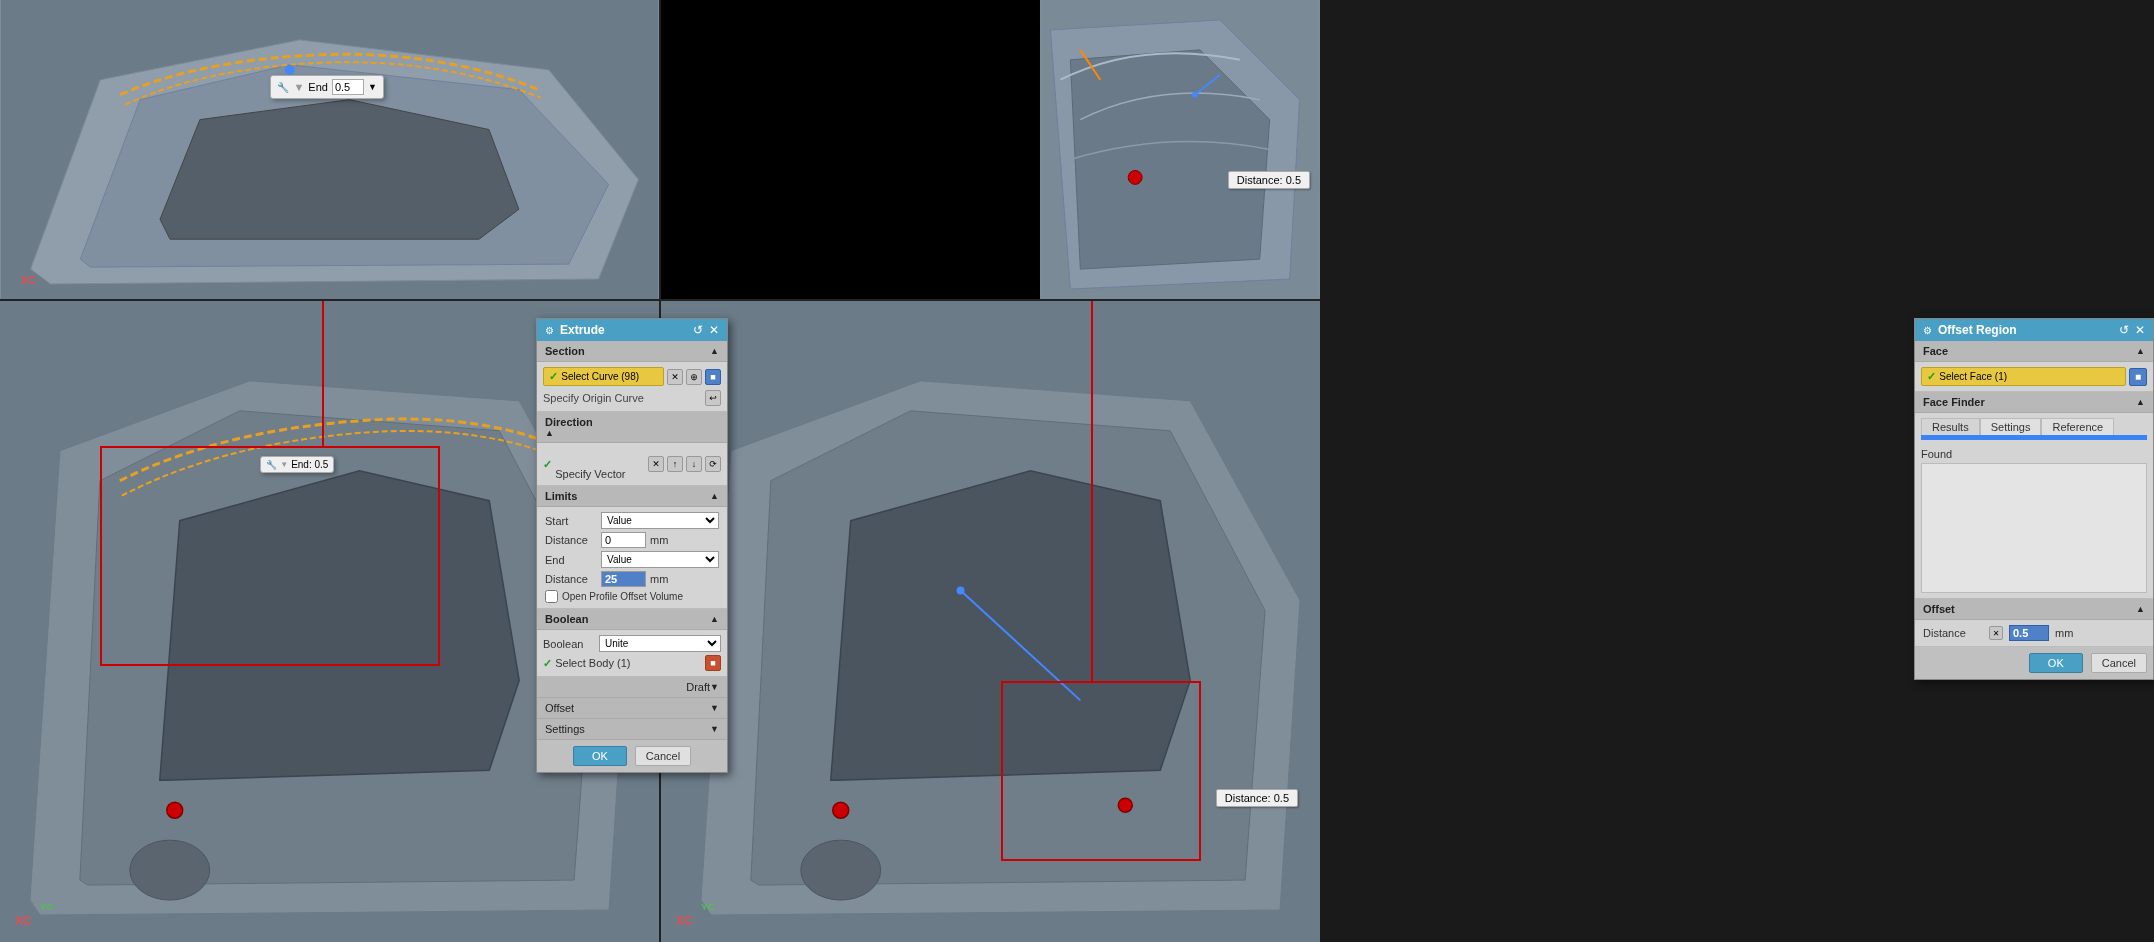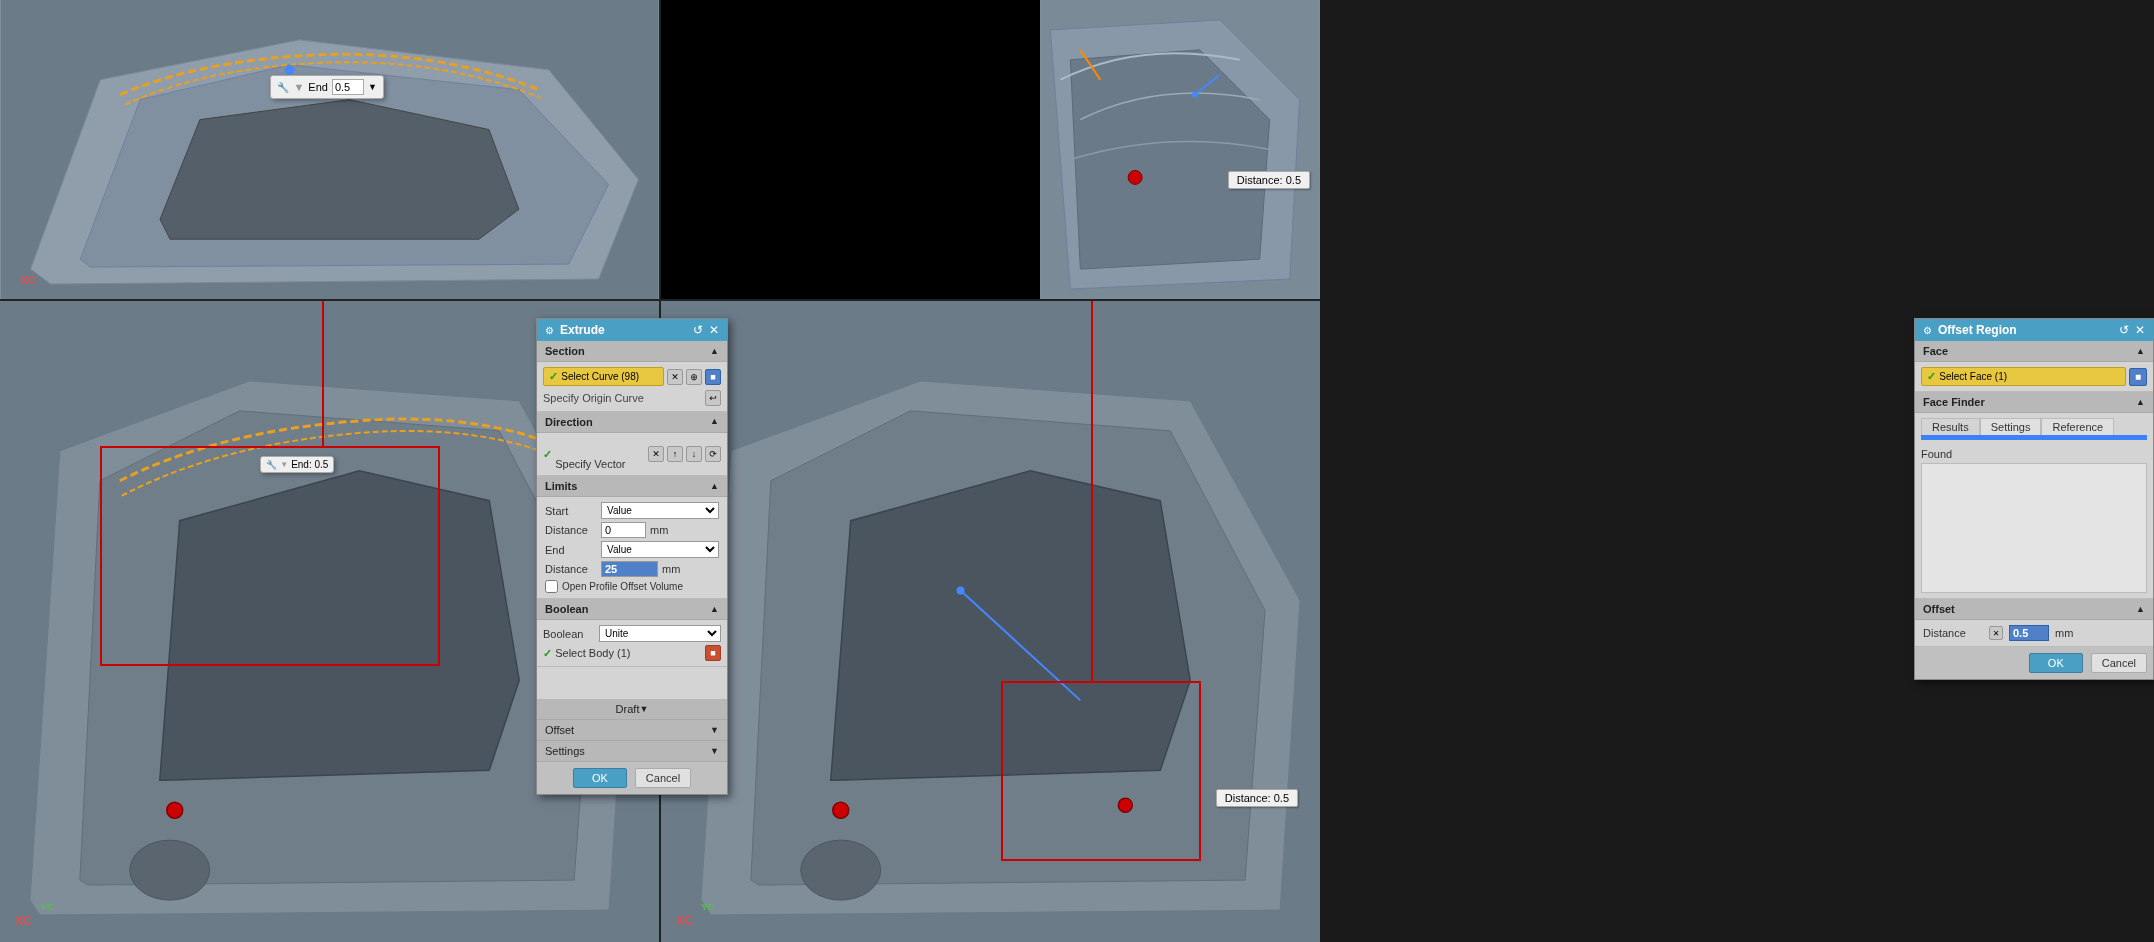--- a/index.html
+++ b/index.html
@@ -157,21 +157,21 @@
         <span style="width:16px;height:16px;background:#5080c8;border:1px solid #3060a8;border-radius:2px;display:flex;align-items:center;justify-content:center;font-size:9px;cursor:pointer;color:white;">■</span>
       </div>
       <div style="display:flex;align-items:center;justify-content:space-between;">
         <span style="color:#444;">Specify Origin Curve</span>
         <span style="width:16px;height:16px;background:#c8c8c8;border:1px solid #999;border-radius:2px;display:flex;align-items:center;justify-content:center;font-size:9px;cursor:pointer;">↩</span>
       </div>
     </div>
   </div>
 
   <div>
-    <div style="background:#b8b8b8;padding:4px 8px;display:flex;align-items:flex-start;justify-content:space-between;cursor:pointer;font-weight:bold;color:#222;border-bottom:1px solid #aaa;">
+    <div style="background:#b8b8b8;padding:4px 8px;display:flex;align-items:flex-start;justify-content:space-between;cursor:pointer;font-weight:bold;color:#222;border-bottom:1px solid #aaa;flex-direction:column;">
       <span>Direction</span>
       <span style="font-size:9px;">▲</span>
     </div>
     <div style="padding:5px 6px;background:#d4d4d4;border-bottom:1px solid #bbb;">
       <div style="display:flex;align-items:center;gap:3px;">
         <span style="color:#20a020;font-weight:bold;">✓</span>
         <span style="flex:1;color:#333;margin-top:20px;">Specify Vector</span>
         <span style="width:16px;height:16px;background:#c8c8c8;border:1px solid #999;border-radius:2px;display:flex;align-items:center;justify-content:center;font-size:9px;cursor:pointer;">✕</span>
         <span style="width:16px;height:16px;background:#c8c8c8;border:1px solid #999;border-radius:2px;display:flex;align-items:center;justify-content:center;font-size:9px;cursor:pointer;">↑</span>
         <span style="width:16px;height:16px;background:#c8c8c8;border:1px solid #999;border-radius:2px;display:flex;align-items:center;justify-content:center;font-size:9px;cursor:pointer;">↓</span>
@@ -202,21 +202,21 @@
 
       <div style="display:flex;align-items:center;margin-bottom:3px;gap:4px;">
         <span style="width:52px;color:#333;">End</span>
         <select style="flex:1;border:1px solid #999;background:white;font-size:10px;padding:1px;">
           <option>Value</option>
         </select>
       </div>
 
       <div style="display:flex;align-items:center;margin-bottom:3px;gap:4px;">
         <span style="width:52px;color:#333;">Distance</span>
-        <input type="text" style="width: 57px; border: 1px solid rgb(153, 153, 153); padding: 1px 3px; font-size: 11px; background: rgb(80, 128, 200); color: white; font-weight: bold;" value="25">
+        <input type="text" style="width: 45px; border: 1px solid rgb(153, 153, 153); padding: 1px 3px; font-size: 11px; background: rgb(80, 128, 200); color: white; font-weight: bold;" value="25">
         <span style="color:#333;">mm</span>
       </div>
 
       <div style="display:flex;align-items:center;gap:4px;">
         <input type="checkbox" style="margin: 0px;">
         <span style="color:#333;font-size:10px;">Open Profile Offset Volume</span>
       </div>
     </div>
   </div>
 
@@ -234,21 +234,21 @@
       </div>
       <div style="display:flex;align-items:center;gap:3px;">
         <span style="color:#20a020;font-weight:bold;">✓</span>
         <span style="flex:1;color:#333;">Select Body (1)</span>
         <span style="width:16px;height:16px;background:#c85030;border:1px solid #a04020;border-radius:2px;display:flex;align-items:center;justify-content:center;font-size:9px;cursor:pointer;color:white;">■</span>
       </div>
     </div>
   </div>
 
   <div>
-    <div style="background:#b8b8b8;padding:4px 8px;display:flex;align-items:center;justify-content:center;cursor:pointer;color:#222;border-bottom:1px solid #aaa;margin-top:32px;">
+    <div style="background:#b8b8b8;padding:4px 8px;display:flex;align-items:center;justify-content:flex-end;cursor:pointer;color:#222;border-bottom:1px solid #aaa;">
       <span>Draft</span>
       <span style="font-size:9px;">▼</span>
     </div>
   </div>
 
   <div>
     <div style="background:#b8b8b8;padding:4px 8px;display:flex;align-items:center;justify-content:space-between;cursor:pointer;color:#222;border-bottom:1px solid #aaa;">
       <span>Offset</span>
       <span style="font-size:9px;">▼</span>
     </div>

